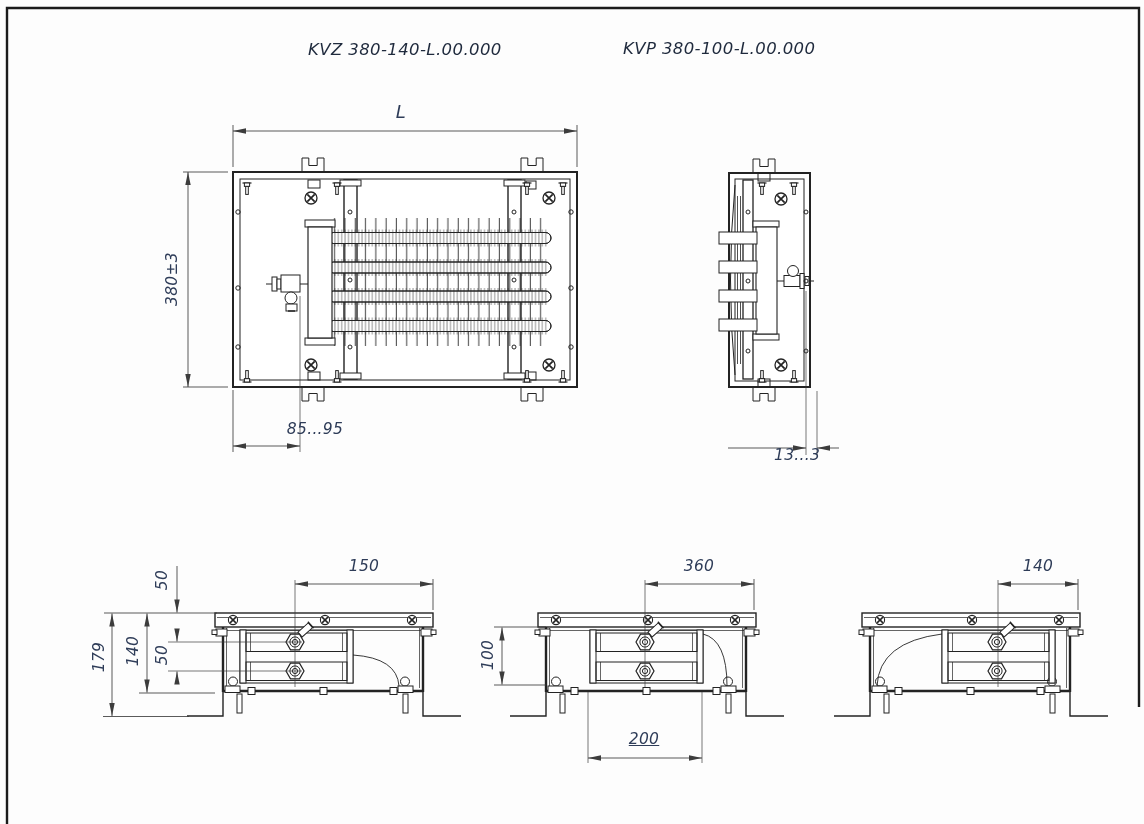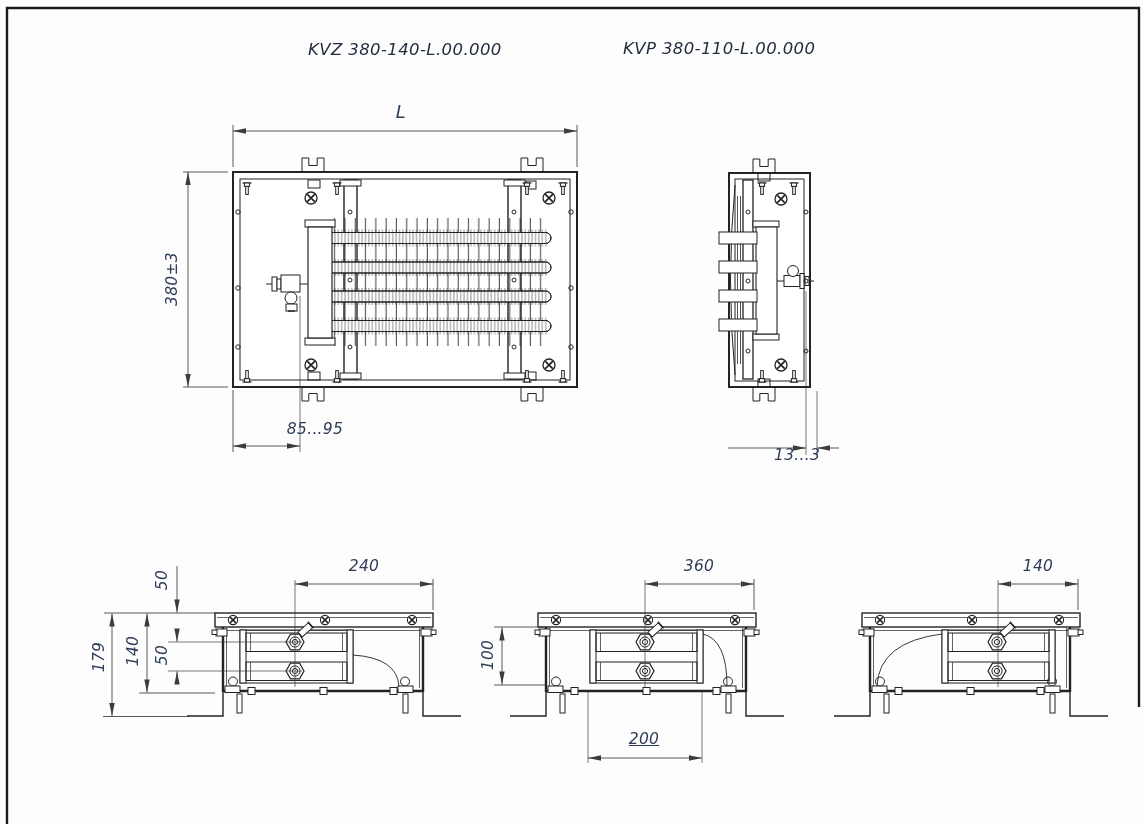--- a/index.html
+++ b/index.html
@@ -291,28 +291,28 @@
     <path d="M942,634 Q879,642 877,686" class="t" style="stroke-width:0.9"></path>
     <g>
       <line x1="998" y1="580" x2="998" y2="687" class="cl"></line>
       <line x1="1078" y1="579" x2="1078" y2="610" class="dim"></line>
       <line x1="998" y1="584" x2="1078" y2="584" class="dim" marker-start="url(#arr)" marker-end="url(#arr)"></line>
     </g>
   </g>
 </svg>
 
 <div class="lab title" style="left:308px; top:42px; width:178px;">KVZ 380-140-L.00.000</div>
-<div class="lab title" style="left:623px; top:41px; width:175px;">KVP 380-110-L.00.000</div>
+<div class="lab title" style="left:623px; top:41px; width:175px;">KVP 380-100-L.00.000</div>
 
 <div class="lab big" style="left:386px; top:104px; width:30px;">L</div>
 <div class="lab rot" style="left:141px; top:271px; width:62px;">380±3</div>
 <div class="lab" style="left:284px; top:421px; width:62px;">85...95</div>
 <div class="lab" style="left:737px; top:447px; width:46px;margin-left:37px;">13...3</div>
 
-<div class="lab" style="left:337px; top:558px; width:54px;">240</div>
+<div class="lab" style="left:337px; top:558px; width:54px;">150</div>
 <div class="lab rot" style="left:146px; top:572px; width:32px;">50</div>
 <div class="lab rot" style="left:110px; top:643px; width:46px;">140</div>
 <div class="lab rot" style="left:146px; top:647px; width:32px;">50</div>
 <div class="lab rot" style="left:75px; top:649px; width:48px;">179</div>
 
 <div class="lab" style="left:672px; top:558px; width:54px;">360</div>
 <div class="lab rot" style="left:465px; top:647px; width:46px;">100</div>
 <div class="lab" style="left:617px; top:731px; width:54px;text-decoration:underline;">200</div>
 
 <div class="lab" style="left:1011px; top:558px; width:54px;">140</div>

